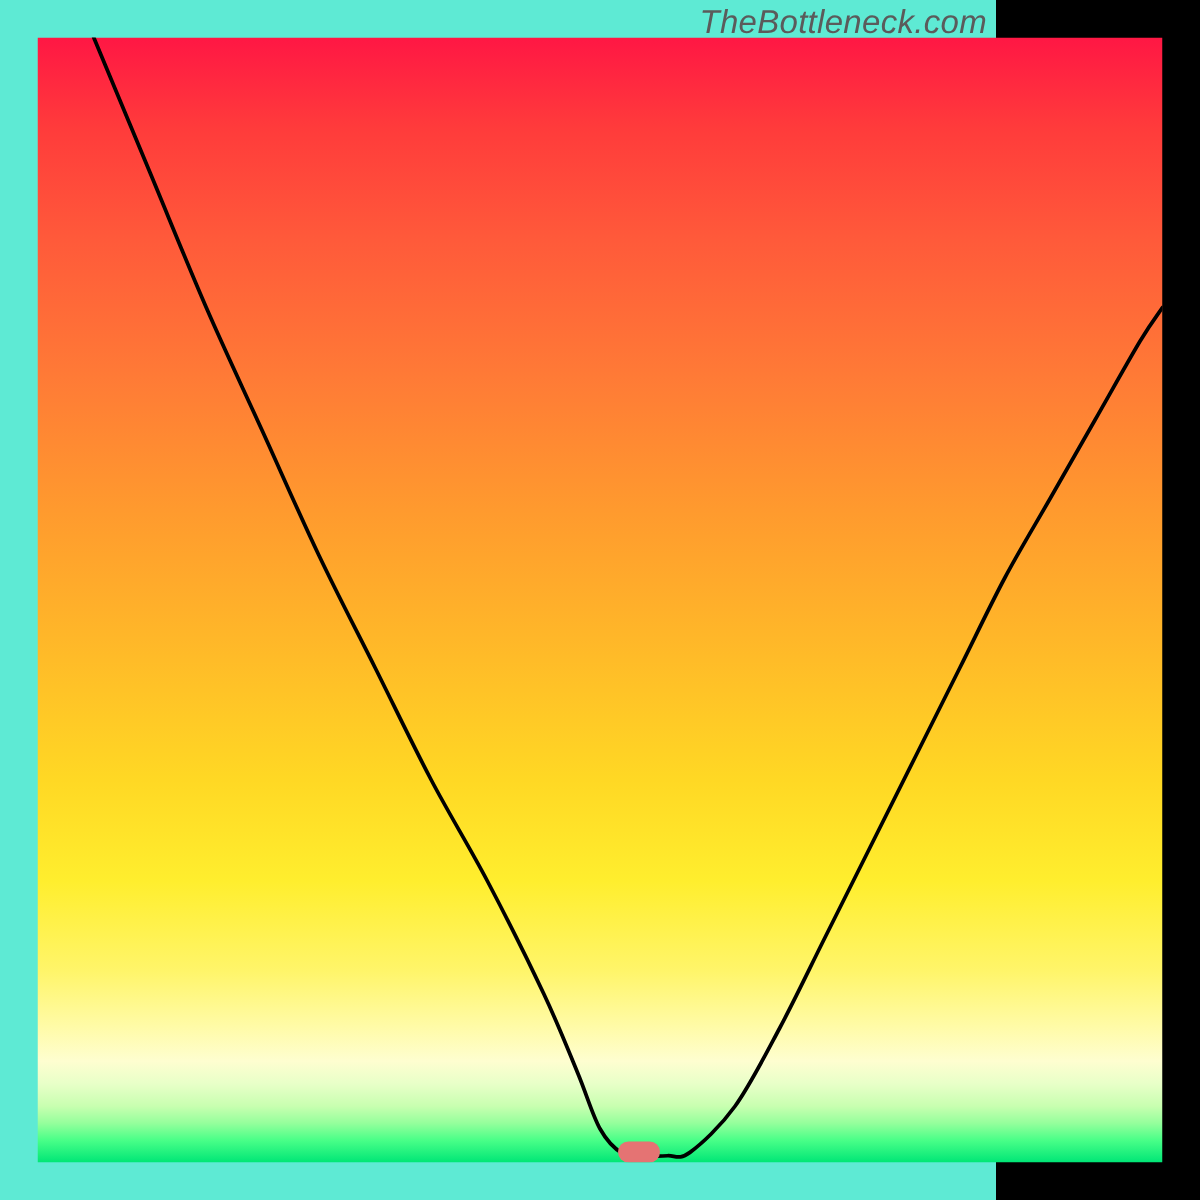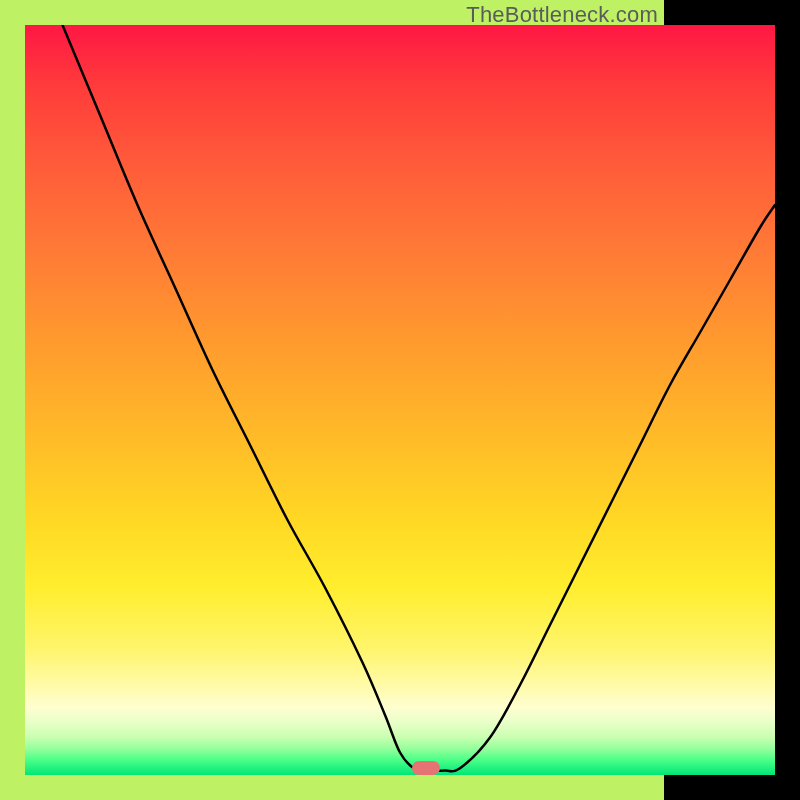--- a/index.html
+++ b/index.html
@@ -8,21 +8,22 @@
     width: 800px;
     height: 800px;
     overflow: hidden;
     background: #000;
     font-family: Arial, Helvetica, sans-serif;
   }
   .frame {
     position: relative;
     width: 664px;
     height: 800px;
-    background: #bef264;
+    background: #5eead4;
+    font-style: italic;
   }
   .plot-area {
     position: absolute;
     left: 25px;
     top: 25px;
     width: 750px;
     height: 750px;
     overflow: hidden;
   }
   .gradient {

